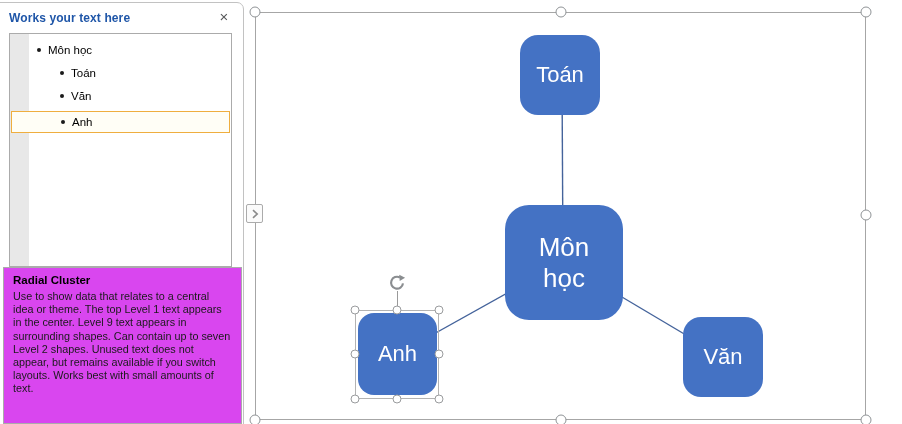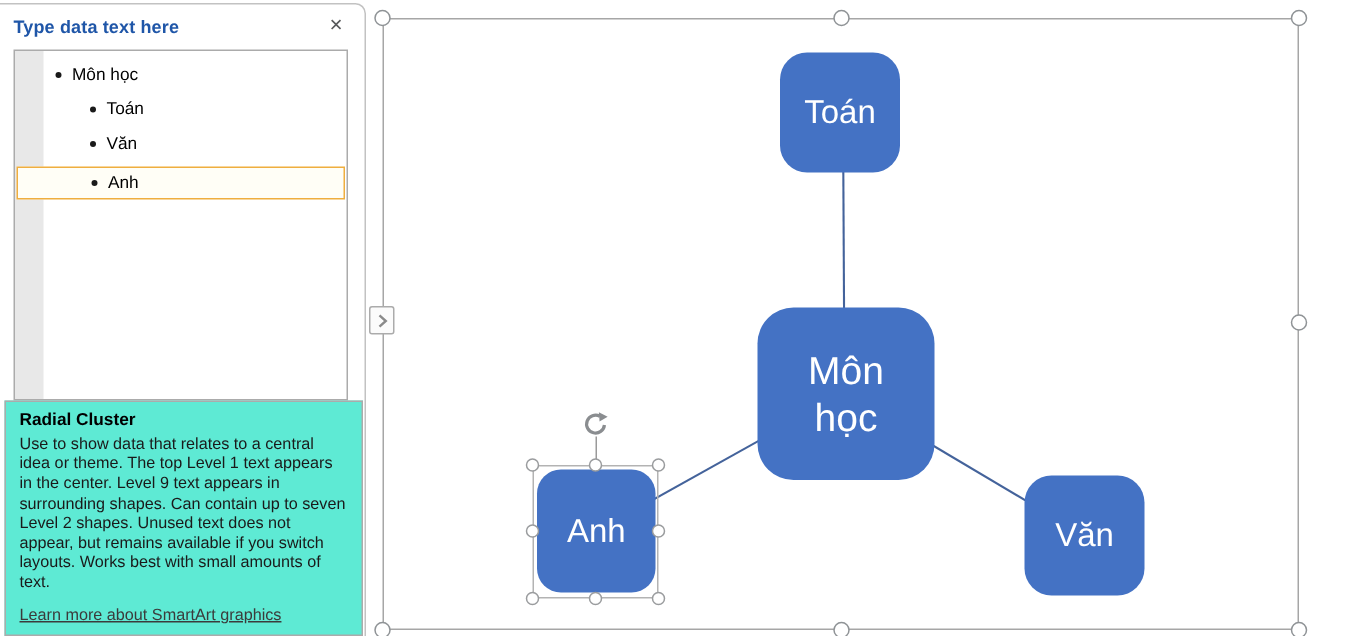--- a/index.html
+++ b/index.html
@@ -20,21 +20,21 @@
   .outline-strip { position:absolute; left:0; top:0; width:19px; height:100%; background:#E8E8E8; }
   .outline-row { position:absolute; left:1px; right:1px; height:22px;
                  display:flex; align-items:center; font-size:11.5px; color:#000; }
   .outline-row .dot { width:4px; height:4px; border-radius:50%; background:#1a1a1a;
                       flex:0 0 4px; margin-right:7px; }
   .lvl1 .dot { margin-left:26px; }
   .lvl2 .dot { margin-left:49px; }
   .outline-row.sel { border:1px solid #EFAE3F; background:#FFFEF6; }
 
   .desc-box { position:absolute; left:4px; top:264px; width:239px; height:157px;
-              border:1px solid #ABABAB; background:#5eead4; padding:6px 9px 0 9px; }
+              border:1px solid #ABABAB; background:#d946ef; padding:6px 9px 0 9px; }
   .desc-title { font-size:11.5px; font-weight:bold; color:#000; }
   .desc-body { margin-top:4px; font-size:10.8px; line-height:13.2px; color:#1A1A1A; }
   .desc-link { display:inline-block; margin-top:8px; font-size:10.8px; color:#3B3B3B;
                text-decoration:underline; cursor:pointer; }
 
   
   .canvas-frame { position:absolute; left:255px; top:12px; width:611px; height:408px;
                   border:1px solid #A6A6A6; background:transparent; }
   .handle { position:absolute; width:11px; height:11px; border-radius:50%;
             background:#fff; border:1.5px solid #8F9396; transform:translate(-50%,-50%); }
@@ -112,21 +112,21 @@
   <div class="handle sm" style="left:355px; top:310px;"></div>
   <div class="handle sm" style="left:397px; top:310px;"></div>
   <div class="handle sm" style="left:439px; top:310px;"></div>
   <div class="handle sm" style="left:355px; top:354px;"></div>
   <div class="handle sm" style="left:439px; top:354px;"></div>
   <div class="handle sm" style="left:355px; top:399px;"></div>
   <div class="handle sm" style="left:397px; top:399px;"></div>
   <div class="handle sm" style="left:439px; top:399px;"></div>
 
   <div class="text-pane">
-    <div class="pane-title">Type data text here</div>
+    <div class="pane-title">Works your text here</div>
     <div class="close-btn">×</div>
 
     <div class="outline-box">
       <div class="outline-strip"></div>
       <div class="outline-row lvl1" style="top:5px;">
         <span class="dot"></span>
         <span>Môn học</span>
       </div>
       <div class="outline-row lvl2" style="top:28px;">
         <span class="dot"></span>
@@ -138,17 +138,16 @@
       </div>
       <div class="outline-row lvl2 sel" style="top:77px;">
         <span class="dot"></span>
         <span>Anh</span>
       </div>
     </div>
 
     <div class="desc-box">
       <div class="desc-title">Radial Cluster</div>
       <div class="desc-body">Use to show data that relates to a central idea or theme. The top Level 1 text appears in the center. Level 9 text appears in surrounding shapes. Can contain up to seven Level 2 shapes. Unused text does not appear, but remains available if you switch layouts. Works best with small amounts of text.</div>
-      <span class="desc-link">Learn more about SmartArt graphics</span>
     </div>
   </div>
 
 </div>
 
 </body></html>

